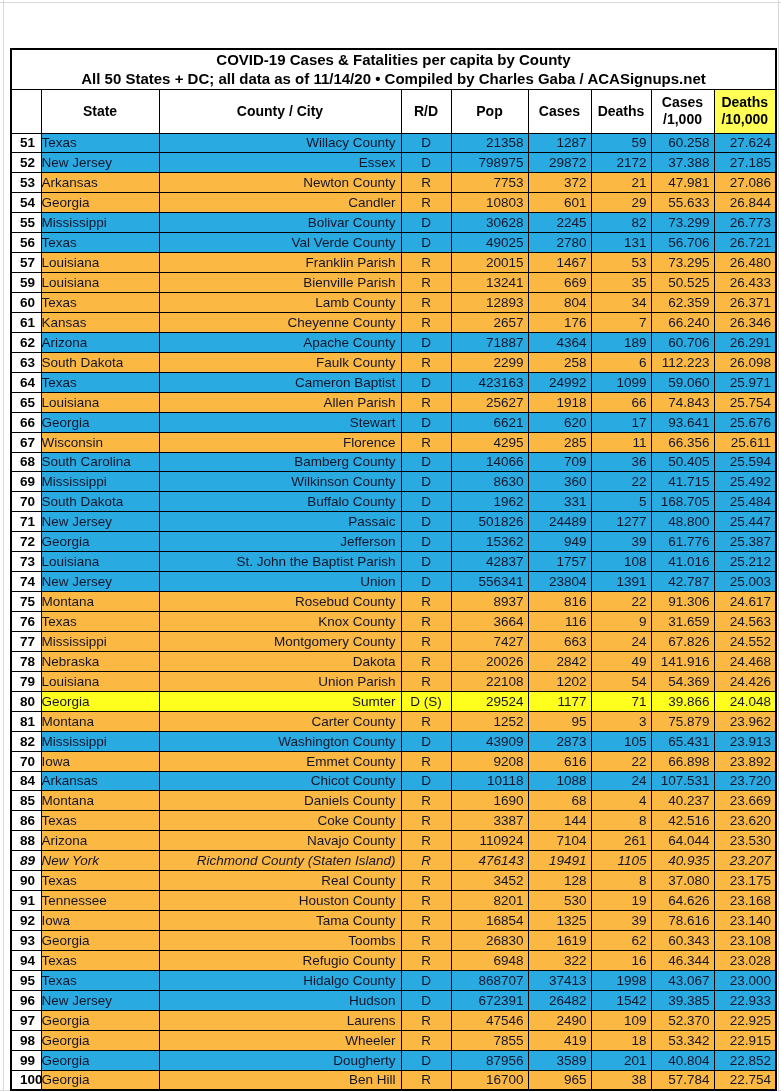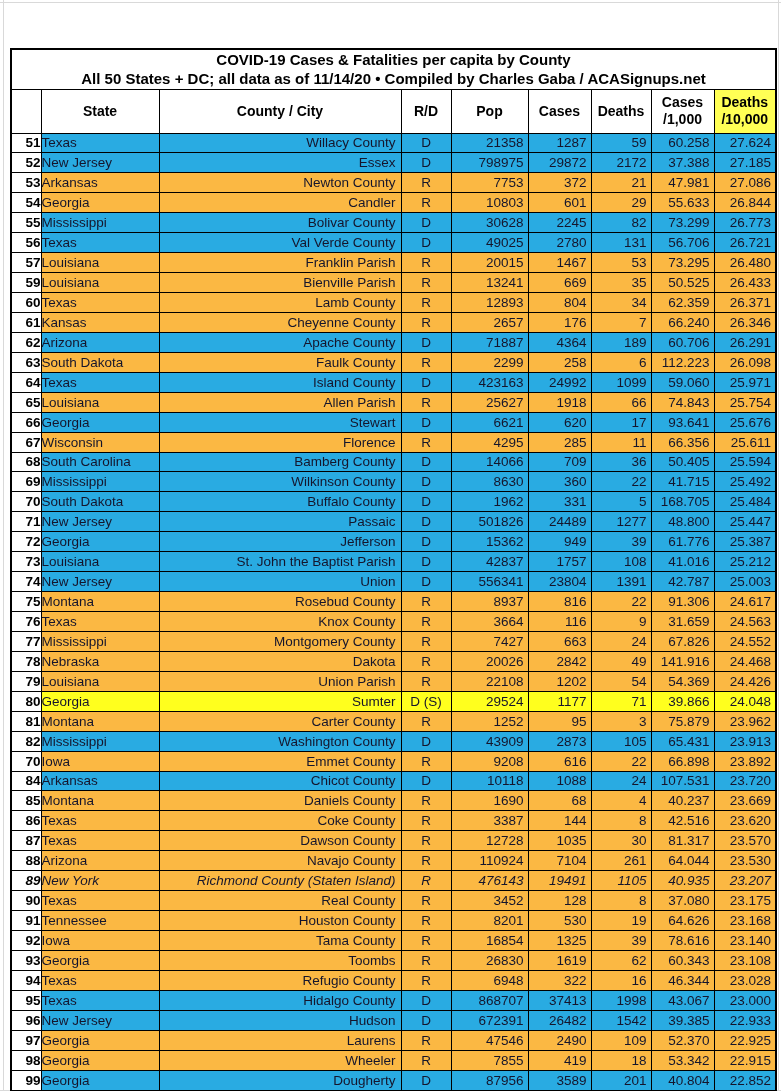--- a/index.html
+++ b/index.html
@@ -19,21 +19,21 @@
   td,th{border:1px solid #000;padding:0;overflow:hidden;white-space:nowrap;}
   .title-cell{height:40px;background:#fff;vertical-align:middle;}
   .title-line{font-weight:bold;font-size:15px;color:#000;text-align:center;line-height:19px;}
   .colhead{
     height:44px;font-weight:bold;font-size:14px;color:#000;text-align:center;
     background:#fff;vertical-align:middle;line-height:17px;
   }
   .hl{background:var(--hyellow);}
   tbody tr{height:19.94px;}
   tbody td{font-size:13.5px;color:var(--ink);vertical-align:middle;}
-  .c-rank{text-align:right;font-weight:bold;color:#000;background:#fff;}
+  .c-rank{text-align:left;font-weight:bold;color:#000;background:#fff;padding-left:8px;}
   .c-state{text-align:left;padding-right:5px;}
   .c-county{text-align:right;padding-right:5px;}
   .c-rd{text-align:center;}
   .c-num{text-align:right;padding-right:4px;}
   .f-D{background:var(--blue);}
   .f-R{background:var(--orange);}
   .f-S{background:var(--yellow);}
   .row-italic td{font-style:italic;}
 </style>
 </head>
@@ -210,21 +210,21 @@
         <td class="c-rd f-R">R</td>
         <td class="c-num f-R">2299</td>
         <td class="c-num f-R">258</td>
         <td class="c-num f-R">6</td>
         <td class="c-num f-R">112.223</td>
         <td class="c-num f-R">26.098</td>
       </tr>
       <tr>
         <td class="c-rank">64</td>
         <td class="c-state f-D">Texas</td>
-        <td class="c-county f-D">Island County</td>
+        <td class="c-county f-D">Cameron Baptist</td>
         <td class="c-rd f-D">D</td>
         <td class="c-num f-D">423163</td>
         <td class="c-num f-D">24992</td>
         <td class="c-num f-D">1099</td>
         <td class="c-num f-D">59.060</td>
         <td class="c-num f-D">25.971</td>
       </tr>
       <tr>
         <td class="c-rank">65</td>
         <td class="c-state f-R">Louisiana</td>
@@ -461,31 +461,20 @@
         <td class="c-state f-R">Texas</td>
         <td class="c-county f-R">Coke County</td>
         <td class="c-rd f-R">R</td>
         <td class="c-num f-R">3387</td>
         <td class="c-num f-R">144</td>
         <td class="c-num f-R">8</td>
         <td class="c-num f-R">42.516</td>
         <td class="c-num f-R">23.620</td>
       </tr>
       <tr>
-        <td class="c-rank">87</td>
-        <td class="c-state f-R">Texas</td>
-        <td class="c-county f-R">Dawson County</td>
-        <td class="c-rd f-R">R</td>
-        <td class="c-num f-R">12728</td>
-        <td class="c-num f-R">1035</td>
-        <td class="c-num f-R">30</td>
-        <td class="c-num f-R">81.317</td>
-        <td class="c-num f-R">23.570</td>
-      </tr>
-      <tr>
         <td class="c-rank">88</td>
         <td class="c-state f-R">Arizona</td>
         <td class="c-county f-R">Navajo County</td>
         <td class="c-rd f-R">R</td>
         <td class="c-num f-R">110924</td>
         <td class="c-num f-R">7104</td>
         <td class="c-num f-R">261</td>
         <td class="c-num f-R">64.044</td>
         <td class="c-num f-R">23.530</td>
       </tr>

